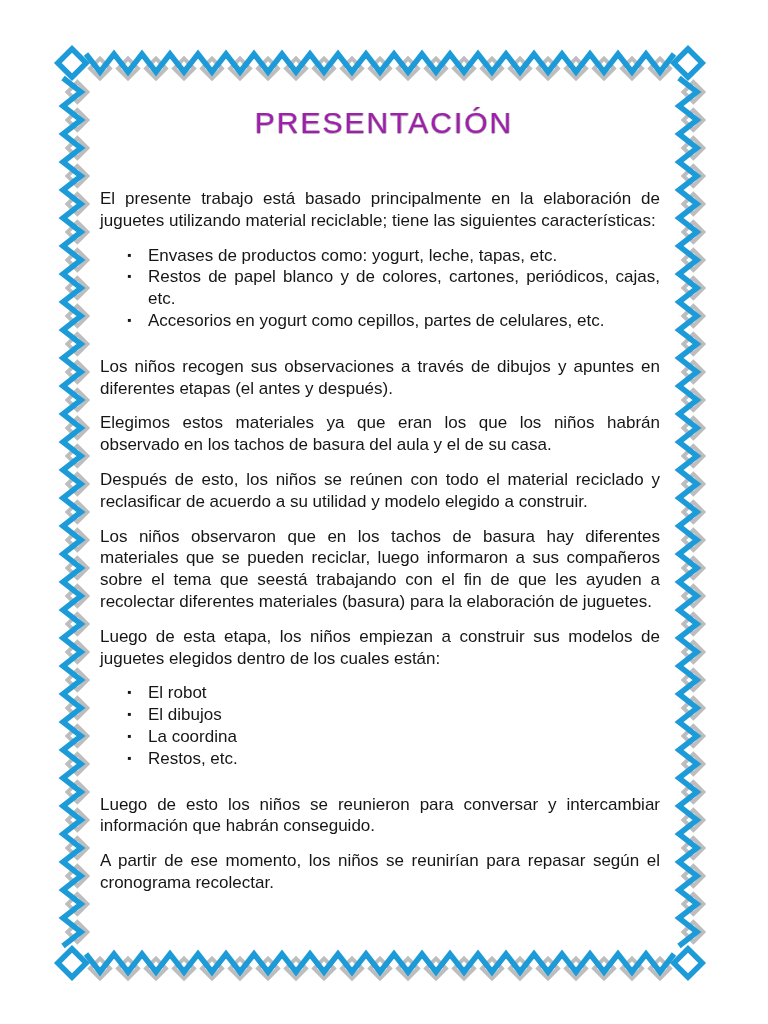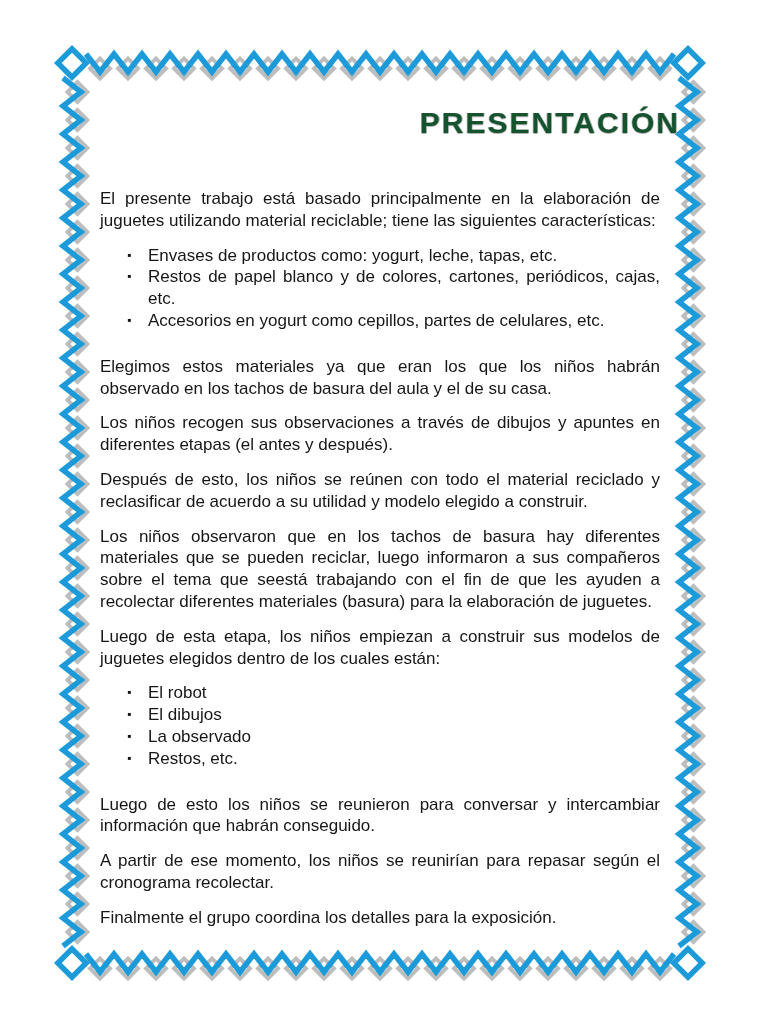--- a/index.html
+++ b/index.html
@@ -7,24 +7,24 @@
     position:relative;
     width:768px;height:1024px;
     background:#ffffff;
     overflow:hidden;
     font-family:"Liberation Sans",sans-serif;
     color:#161616;
   }
   #border-art{position:absolute;left:0;top:0;width:768px;height:1024px;}
   .title{
     position:absolute;left:88px;top:106px;width:592px;
-    text-align:right;
-    font-size:30px;font-weight:700;
+    text-align:center;
+    font-size:30px;font-weight:400;
     letter-spacing:2px;
-    color:#14532d;
+    color:#a21caf;
     text-shadow:0.8px 0 #b5b5b5,-0.8px 0 #b5b5b5,0 0.8px #b5b5b5;
   }
   .content{
     position:absolute;left:100px;top:184px;width:560px;
     font-size:17px;line-height:21.8px;
   }
   .p{margin:4px 0 13px 0;text-align:justify;}
   .list{margin:5px 0 24px 0;padding:0;list-style:none;}
   .li{display:flex;margin:0;}
   .blt{width:21px;margin-left:27px;flex:none;font-size:12px;line-height:21.8px;color:#161616;}
@@ -164,43 +164,42 @@
       <li class="li">
         <span class="blt">▪</span>
         <span class="btx">Restos de papel blanco y de colores, cartones, periódicos, cajas, etc.</span>
       </li>
       <li class="li">
         <span class="blt">▪</span>
         <span class="btx">Accesorios en yogurt como cepillos, partes de celulares, etc.</span>
       </li>
     </ul>
 
+    <p class="p">Los niños recogen sus observaciones a través de dibujos y apuntes en diferentes etapas (el antes y después).</p>
     <p class="p">Elegimos estos materiales ya que eran los que los niños habrán observado en los tachos de basura del aula y el de su casa.</p>
-    <p class="p">Los niños recogen sus observaciones a través de dibujos y apuntes en diferentes etapas (el antes y después).</p>
     <p class="p">Después de  esto, los niños se reúnen con todo el material reciclado y reclasificar de acuerdo a su utilidad y modelo elegido a construir.</p>
     <p class="p">Los niños observaron que en los tachos de basura hay diferentes materiales que se pueden reciclar, luego informaron a sus compañeros sobre el tema que seestá trabajando con el fin de que les ayuden a recolectar diferentes materiales (basura) para la elaboración de juguetes.</p>
     <p class="p">Luego de esta etapa, los niños empiezan a construir sus modelos de juguetes elegidos dentro de los cuales están:</p>
 
     <ul class="list">
       <li class="li">
         <span class="blt">▪</span>
         <span class="btx">El robot</span>
       </li>
       <li class="li">
         <span class="blt">▪</span>
         <span class="btx">El dibujos</span>
       </li>
       <li class="li">
         <span class="blt">▪</span>
-        <span class="btx">La observado</span>
+        <span class="btx">La coordina</span>
       </li>
       <li class="li">
         <span class="blt">▪</span>
         <span class="btx">Restos, etc.</span>
       </li>
     </ul>
 
     <p class="p">Luego de esto los niños se reunieron para conversar y intercambiar información que habrán conseguido.</p>
     <p class="p">A partir de ese momento, los niños se reunirían para repasar según el cronograma recolectar.</p>
-    <p class="p">Finalmente el grupo coordina los detalles para la exposición.</p>
 
   </div>
 </div>
 
 </body></html>

